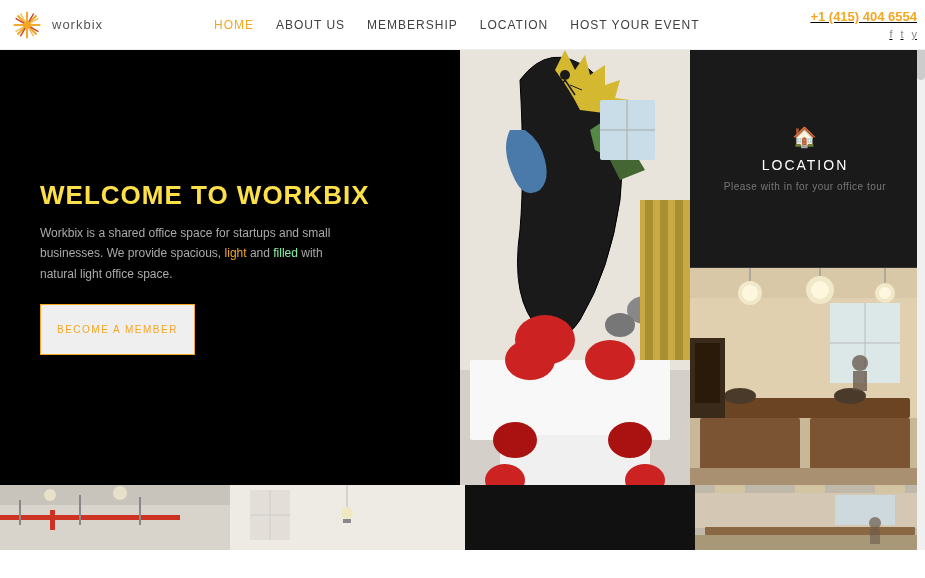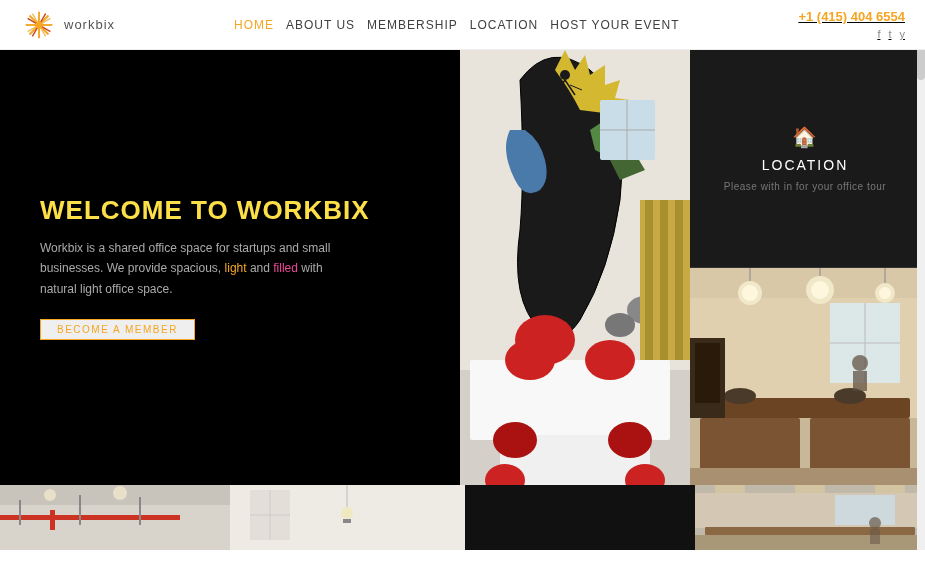--- a/index.html
+++ b/index.html
@@ -3,21 +3,21 @@
   <meta charset="utf-8">
   <style>
     * { margin: 0; padding: 0; box-sizing: border-box; }
     body { font-family: Arial, sans-serif; width: 925px; overflow-x: hidden; background: #fff; }
 
     
     .header {
       display: flex;
       align-items: center;
       justify-content: space-between;
-      padding: 0 20px;
+      padding: 0 8px;
       height: 50px;
       border-bottom: 1px solid #eee;
       position: relative;
       z-index: 10;
       background: #fff;
     }
     .logo-area {
       display: flex;
       align-items: center;
       gap: 6px;
@@ -27,21 +27,21 @@
       height: 38px;
     }
     .logo-text {
       font-size: 13px;
       color: #555;
       letter-spacing: 1px;
     }
     .nav {
       display: flex;
       align-items: center;
-      gap: 12px;
+      gap: 22px;
     }
     .nav a {
       text-decoration: none;
       font-size: 12px;
       color: #404040;
       letter-spacing: 1px;
       text-transform: uppercase;
     }
     .nav a.active {
       color: #f5a623;
@@ -98,30 +98,30 @@
       font-size: 12px;
       color: #aaa;
       line-height: 1.7;
       margin-bottom: 20px;
       max-width: 300px;
     }
     .hero-desc span.highlight-yellow {
       color: #f5a623;
     }
     .hero-desc span.highlight-blue {
-      color: #ec4899;
+      color: #86efac;
     }
     .btn-member {
       display: inline-block;
       border: 1px solid #f5a623;
       color: #f5a623;
       font-size: 10px;
       letter-spacing: 1.5px;
       text-transform: uppercase;
-      padding: 4px 16px;
+      padding: 19px 16px;
       cursor: pointer;
       width: fit-content;
     }
 
     
     .center-image {
       grid-column: 2;
       grid-row: 1;
       background: #ccc;
       overflow: hidden;

